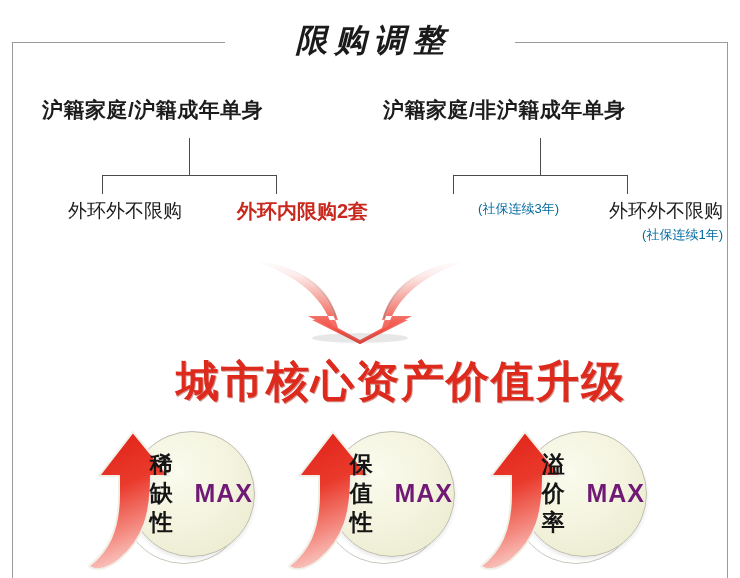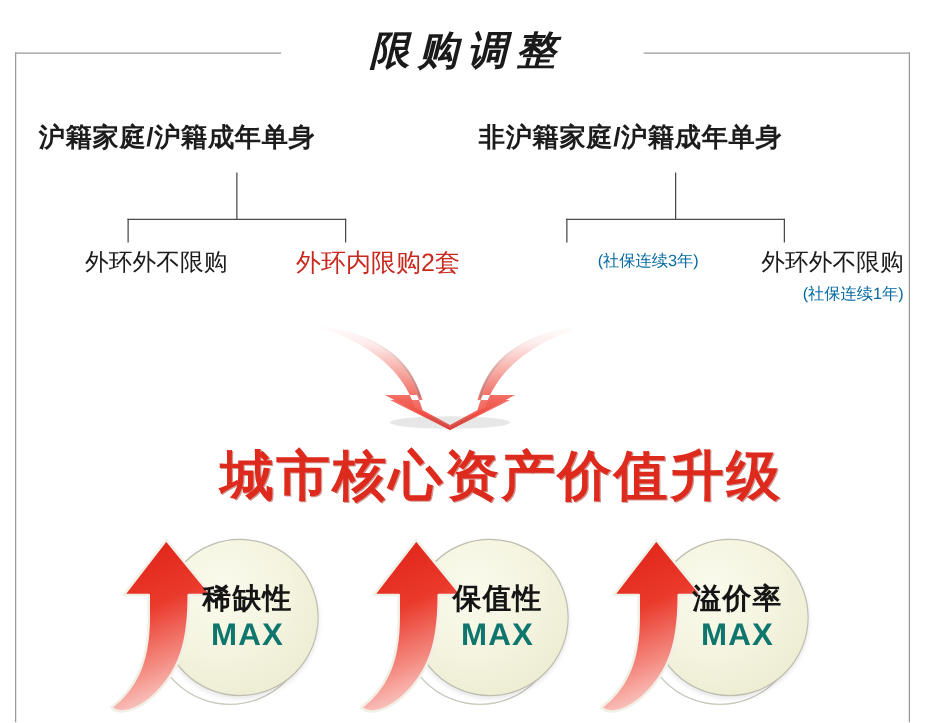--- a/index.html
+++ b/index.html
@@ -58,21 +58,21 @@
   
   .group-header {
     position: absolute;
     top: 96px;
     font-size: 21px;
     font-weight: bold;
     color: #1c1c1c;
     letter-spacing: 0.5px;
     white-space: nowrap;
   }
-  .group-header.left  { left: 31px; }
+  .group-header.left  { left: 42px; }
   .group-header.right { left: 383px; }
 
   
   .tree {
     position: absolute;
     top: 138px;
     height: 56px;
   }
   .tree .stem {
     position: absolute;
@@ -113,21 +113,21 @@
     text-align: right;
     white-space: nowrap;
   }
   .leaf .leaf-text {
     display: block;
     font-size: 19px;
     line-height: 26px;
     color: #1c1c1c;
   }
   .leaf.accent .leaf-text {
-    font-weight: normal;
+    font-weight: bold;
     color: #c8281e;
     font-size: 20px;
   }
   .leaf .leaf-note {
     display: block;
     font-size: 13px;
     line-height: 22px;
     color: #0369a1;
   }
   .leaf.l1 { left: 22px;  width: 160px; }
@@ -193,37 +193,37 @@
     border: 1px solid #bdbdb0;
     box-shadow: 0 2px 4px rgba(0,0,0,0.10);
   }
   .badge .disc-label {
     position: absolute;
     left: 44px;
     top: 11px;
     width: 124px;
     height: 124px;
     display: flex;
-    flex-direction: column;
+    flex-direction: row;
     align-items: center;
     justify-content: center;
     text-align: center;
   }
   .badge .disc-label .cn {
     font-size: 23px;
     font-weight: bold;
     color: #151515;
     line-height: 29px;
     letter-spacing: 1px;
     padding-left: 14px;
   }
   .badge .disc-label .max {
     font-size: 25px;
     font-weight: bold;
-    color: #0f766e;
+    color: #701a75;
     line-height: 30px;
     letter-spacing: 1px;
     padding-left: 14px;
   }
   .badge .up-arrow {
     position: absolute;
     left: 0;
     top: 0;
     width: 104px;
     height: 152px;
@@ -234,21 +234,21 @@
 <body>
 
 <div id="root">
 
   <div class="frame"></div>
   <div class="title-gap"></div>
 
   <div class="page-title">限购调整</div>
 
   <div class="group-header left">沪籍家庭/沪籍成年单身</div>
-  <div class="group-header right">非沪籍家庭/沪籍成年单身</div>
+  <div class="group-header right">沪籍家庭/非沪籍成年单身</div>
 
   <div class="tree tree-left">
     <div class="stem"></div>
     <div class="cross"></div>
     <div class="drop a"></div>
     <div class="drop b"></div>
   </div>
   <div class="tree tree-right">
     <div class="stem"></div>
     <div class="cross"></div>

